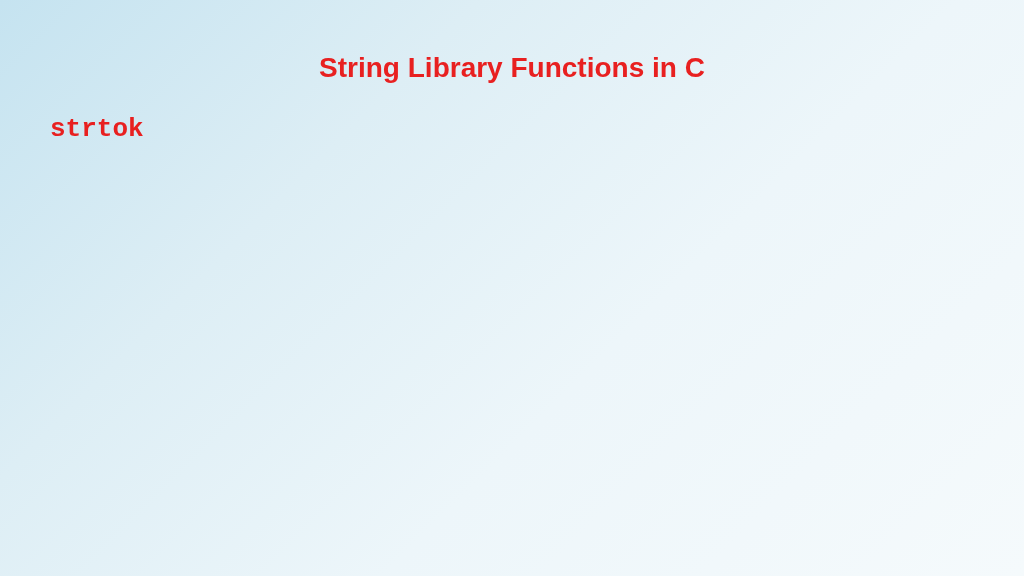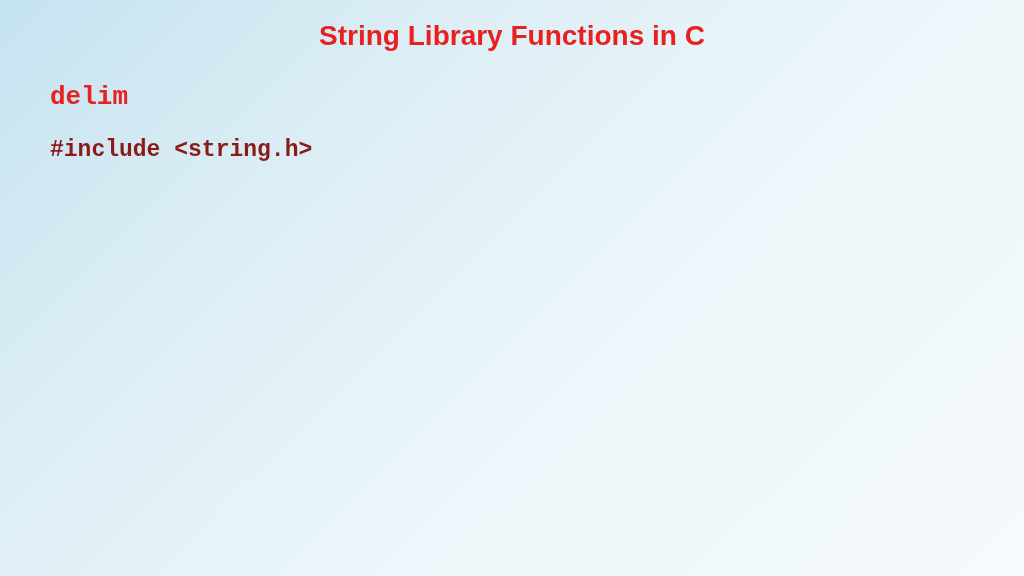--- a/index.html
+++ b/index.html
@@ -14,20 +14,21 @@
       font-family: Arial, Helvetica, sans-serif;
       overflow: hidden;
       position: relative;
     }
     .slide-title {
       text-align: center;
       color: #e82020;
       font-size: 28px;
       font-weight: bold;
       padding-top: 20px;
+      margin-top: 32px;
     }
     .content {
       padding-left: 50px;
       padding-top: 30px;
     }
     .section-label {
       color: #e82020;
       font-family: "Courier New", Courier, monospace;
       font-size: 26px;
       font-weight: bold;
@@ -41,15 +42,14 @@
       margin-bottom: 28px;
       white-space: pre;
     }
   </style>
 </head>
 <body>
 
 <div class="slide-title">String Library Functions in C</div>
 
 <div class="content">
-  <div class="section-label">delim</div>
-  <div class="code-line">#include &lt;string.h&gt;</div>
+  <div class="section-label">strtok</div>
 </div>
 
 </body></html>

